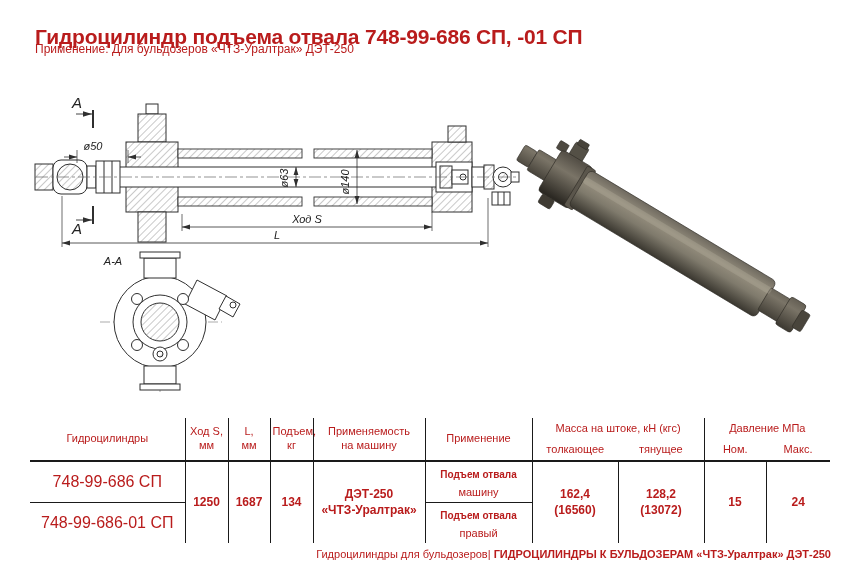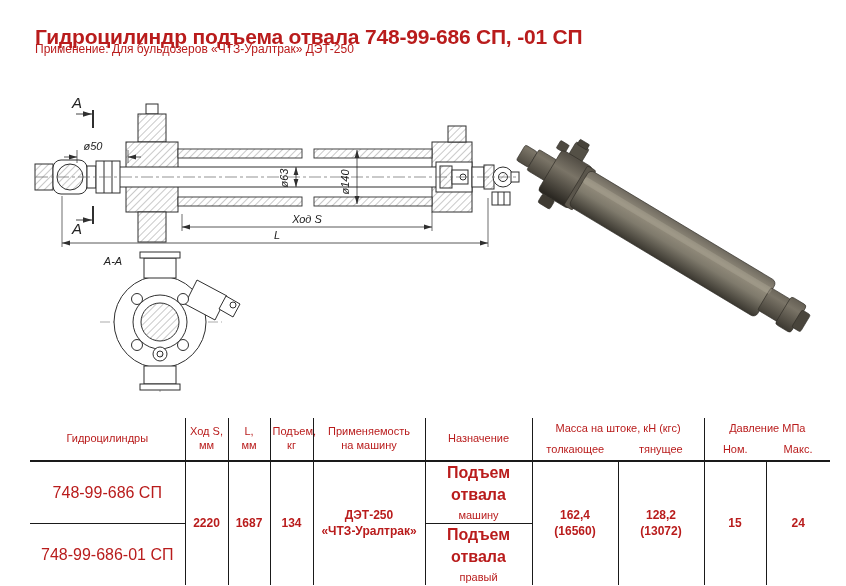--- a/index.html
+++ b/index.html
@@ -17,21 +17,21 @@
   table.spec{position:absolute;left:30px;top:418px;width:800px;border-collapse:collapse;table-layout:fixed;}
   .spec th,.spec td{padding:0 2px;text-align:center;vertical-align:middle;font-weight:400;}
   .spec thead th{font-size:11px;line-height:1.25;height:21px;}
   .spec tbody tr{height:41px;}
   .vr{border-right:1px solid #1a1a1a;}
   .hl{border-bottom:2px solid #1a1a1a;}      
   .hb{border-bottom:1.5px solid #1a1a1a;}    
   .pre{white-space:pre-line;}
   td.num{font-weight:700;font-size:12px;line-height:1.3;}
   td.name{font-weight:400;font-size:16px;margin-top:36px;}
-  .pm{font-weight:700;font-size:16px;line-height:1.35;}
+  .pm{font-weight:700;font-size:10px;line-height:1.35;}
   .ps{font-size:11px;line-height:1.35;}
   
   .footer{position:absolute;top:548px;right:15px;font-size:11px;white-space:nowrap;}
   .footer .b{font-weight:700;}
 </style>
 </head>
 <body>
 
 <div class="page">
 
@@ -190,35 +190,35 @@
       <tr>
         <th rowspan="2" class="vr hl">Гидроцилиндры</th>
         <th rowspan="2" class="vr hl pre">Ход S,
 мм</th>
         <th rowspan="2" class="vr hl pre">L,
 мм</th>
         <th rowspan="2" class="vr hl pre">Подъем,
 кг</th>
         <th rowspan="2" class="vr hl pre">Применяемость
 на машину</th>
-        <th rowspan="2" class="vr hl">Назначение</th>
+        <th rowspan="2" class="vr hl">Применение</th>
         <th colspan="2" class="vr">Масса на штоке, кН (кгс)</th>
         <th colspan="2">Давление МПа</th>
       </tr>
       <tr>
         <th class="hl">толкающее</th>
         <th class="vr hl">тянущее</th>
         <th class="hl">Ном.</th>
         <th class="hl">Макс.</th>
       </tr>
     </thead>
     <tbody>
       <tr>
         <td class="vr hb name">748-99-686 СП</td>
-        <td rowspan="2" class="vr num">2220</td>
+        <td rowspan="2" class="vr num">1250</td>
         <td rowspan="2" class="vr num">1687</td>
         <td rowspan="2" class="vr num">134</td>
         <td rowspan="2" class="vr num pre">ДЭТ-250
 «ЧТЗ-Уралтрак»</td>
         <td class="vr hb">
           <span class="pm">Подъем отвала</span><br>
           <span class="ps">машину</span>
         </td>
         <td rowspan="2" class="vr num pre">162,4
 (16560)</td>
@@ -230,14 +230,15 @@
       <tr>
         <td class="vr name">748-99-686-01 СП</td>
         <td class="vr">
           <span class="pm">Подъем отвала</span><br>
           <span class="ps">правый</span>
         </td>
       </tr>
     </tbody>
   </table>
 
+  <div class="footer"><span>Гидроцилиндры  для бульдозеров| </span><span class="b">ГИДРОЦИЛИНДРЫ К БУЛЬДОЗЕРАМ «ЧТЗ-Уралтрак» ДЭТ-250</span></div>
 
 </div>
 
 </body></html>

